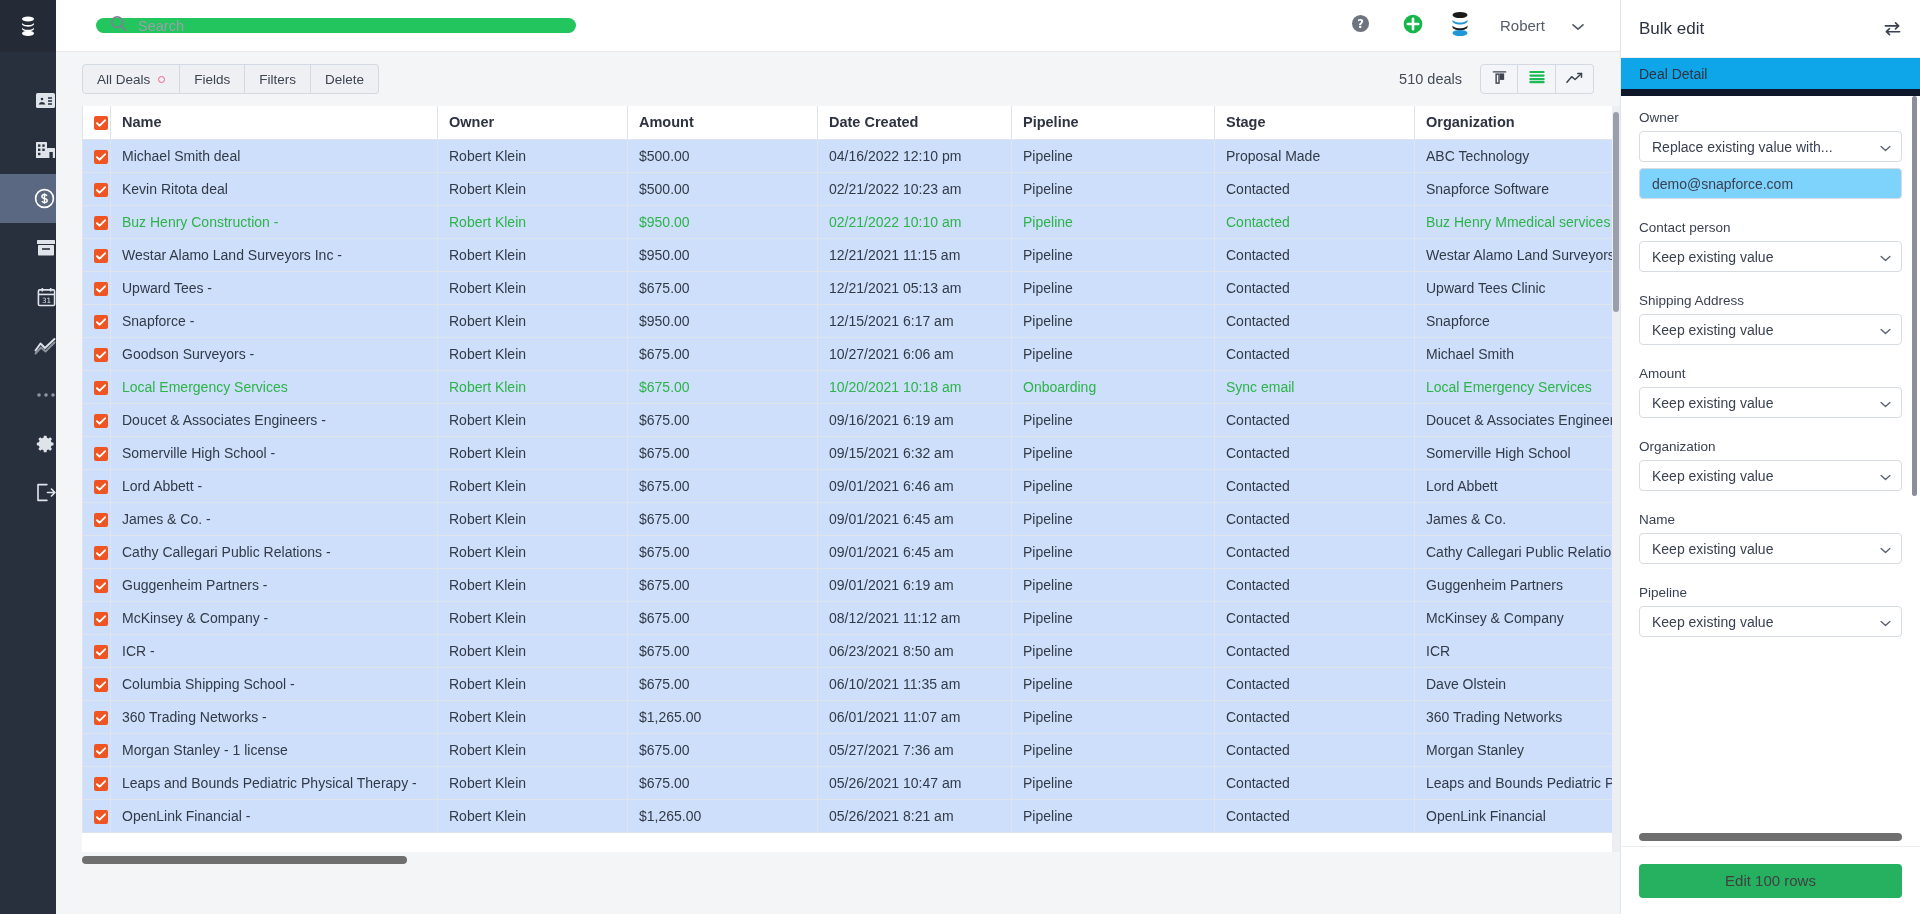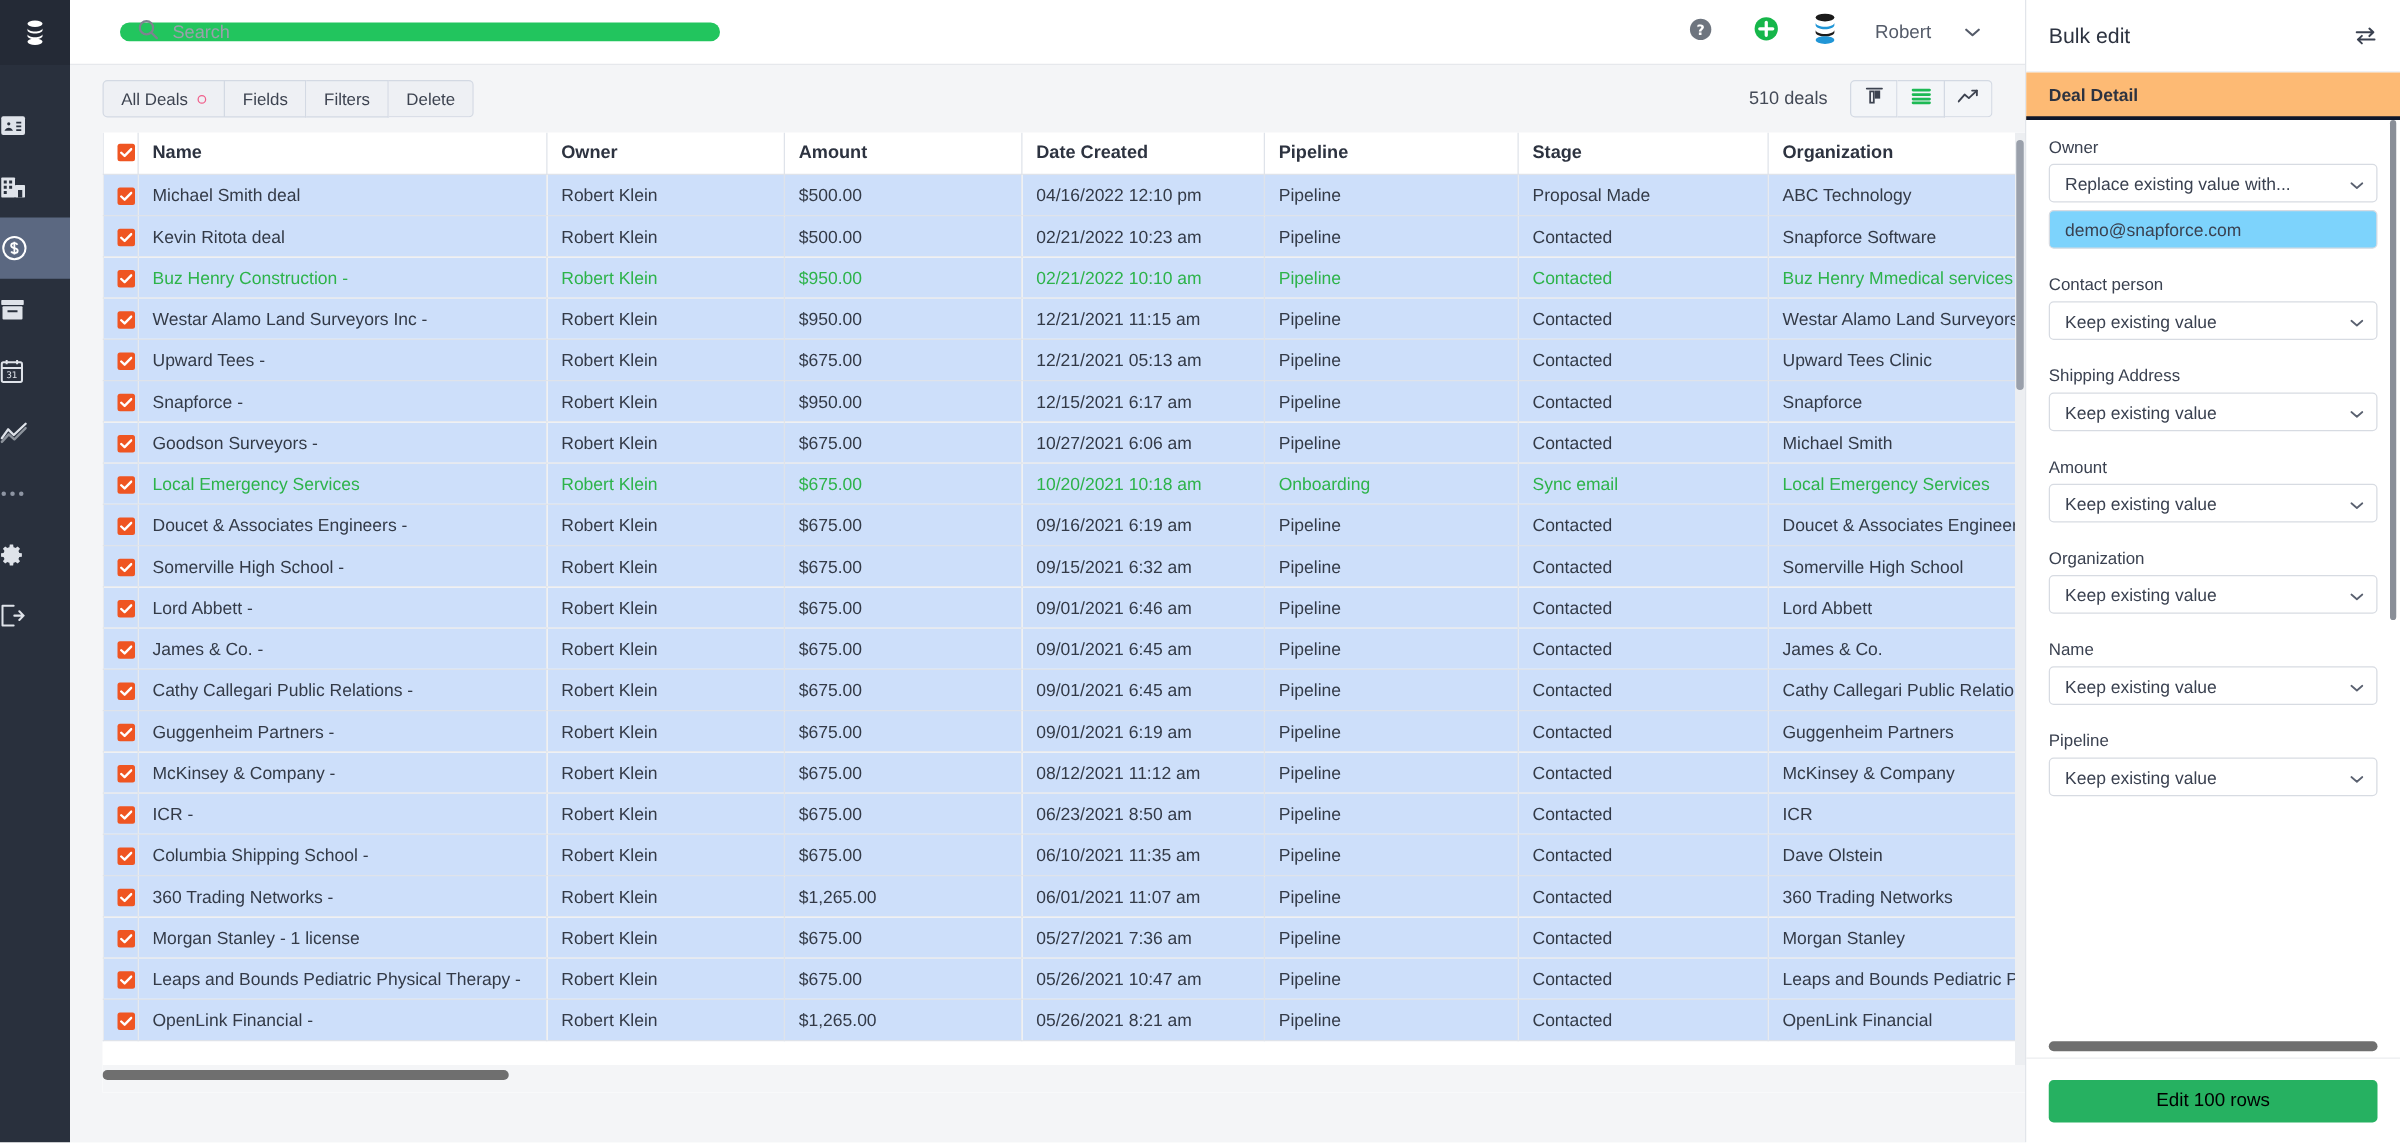--- a/index.html
+++ b/index.html
@@ -19,21 +19,21 @@
     display: flex; flex-direction: column; align-items: center;
   }
   .rail-logo {
     height: 52px; width: 56px;
     display: flex; align-items: center; justify-content: center;
     background: #242a36;
   }
   .rail-items { display: flex; flex-direction: column; width: 56px; padding-top: 24px; }
   .rail-item {
     height: 49px; width: 56px;
-    display: flex; align-items: center; justify-content: flex-start;
+    display: flex; align-items: center; justify-content: flex-end;
     cursor: pointer; color: #d7dbe2;
   }
   .rail-item.active { background: #5a6組; }
   .rail-item.active { background: #5c6party; }
   .rail-item.active { background: #5b6881; }
   .rail-item svg { display: block; }
 
   
   .main {
     flex: 1 1 auto; min-width: 0;
@@ -197,25 +197,25 @@
   .panel-head {
     height: 58px; flex: 0 0 58px;
     display: flex; align-items: center;
     padding: 0 18px;
     border-bottom: 1px solid #ebedf0;
   }
   .panel-title { font-size: 17px; color: #2d3340; }
   .panel-head .swap { margin-left: auto; cursor: pointer; display: flex; }
   .section-head {
     height: 38px; flex: 0 0 38px;
-    background: #fdba74;
+    background: #0ea5e9;
     display: flex; align-items: center;
     padding: 0 18px;
-    font-size: 14px; font-weight: bold; color: #2d3340;
-    border-bottom: 3px solid #0f172a;
+    font-size: 14px; font-weight: normal; color: #2d3340;
+    border-bottom: 7px solid #0f172a;
   }
   .panel-body {
     flex: 1 1 auto; min-height: 0;
     padding: 14px 18px 0 18px;
     overflow: hidden;
     position: relative;
   }
   .field { margin-bottom: 21px; }
   .field-label { font-size: 13.5px; color: #3a4150; margin-bottom: 6px; }
   .sel {
@@ -255,21 +255,21 @@
     width: 100%; height: 8px; background: #6f6f6f; border-radius: 4px;
   }
   .panel-foot {
     flex: 0 0 68px; height: 68px;
     border-top: 1px solid #ebedf0;
     display: flex; align-items: center; justify-content: center;
     padding: 0 18px;
   }
   .primary-btn {
     width: 100%; height: 34px;
-    background: #26b161; color: #000000;
+    background: #26b161; color: #404040;
     border: none; border-radius: 4px;
     font-size: 15px; cursor: pointer;
     font-family: "Liberation Sans", sans-serif;
   }
 </style>
 </head>
 <body>
 
 <div class="app">
 

